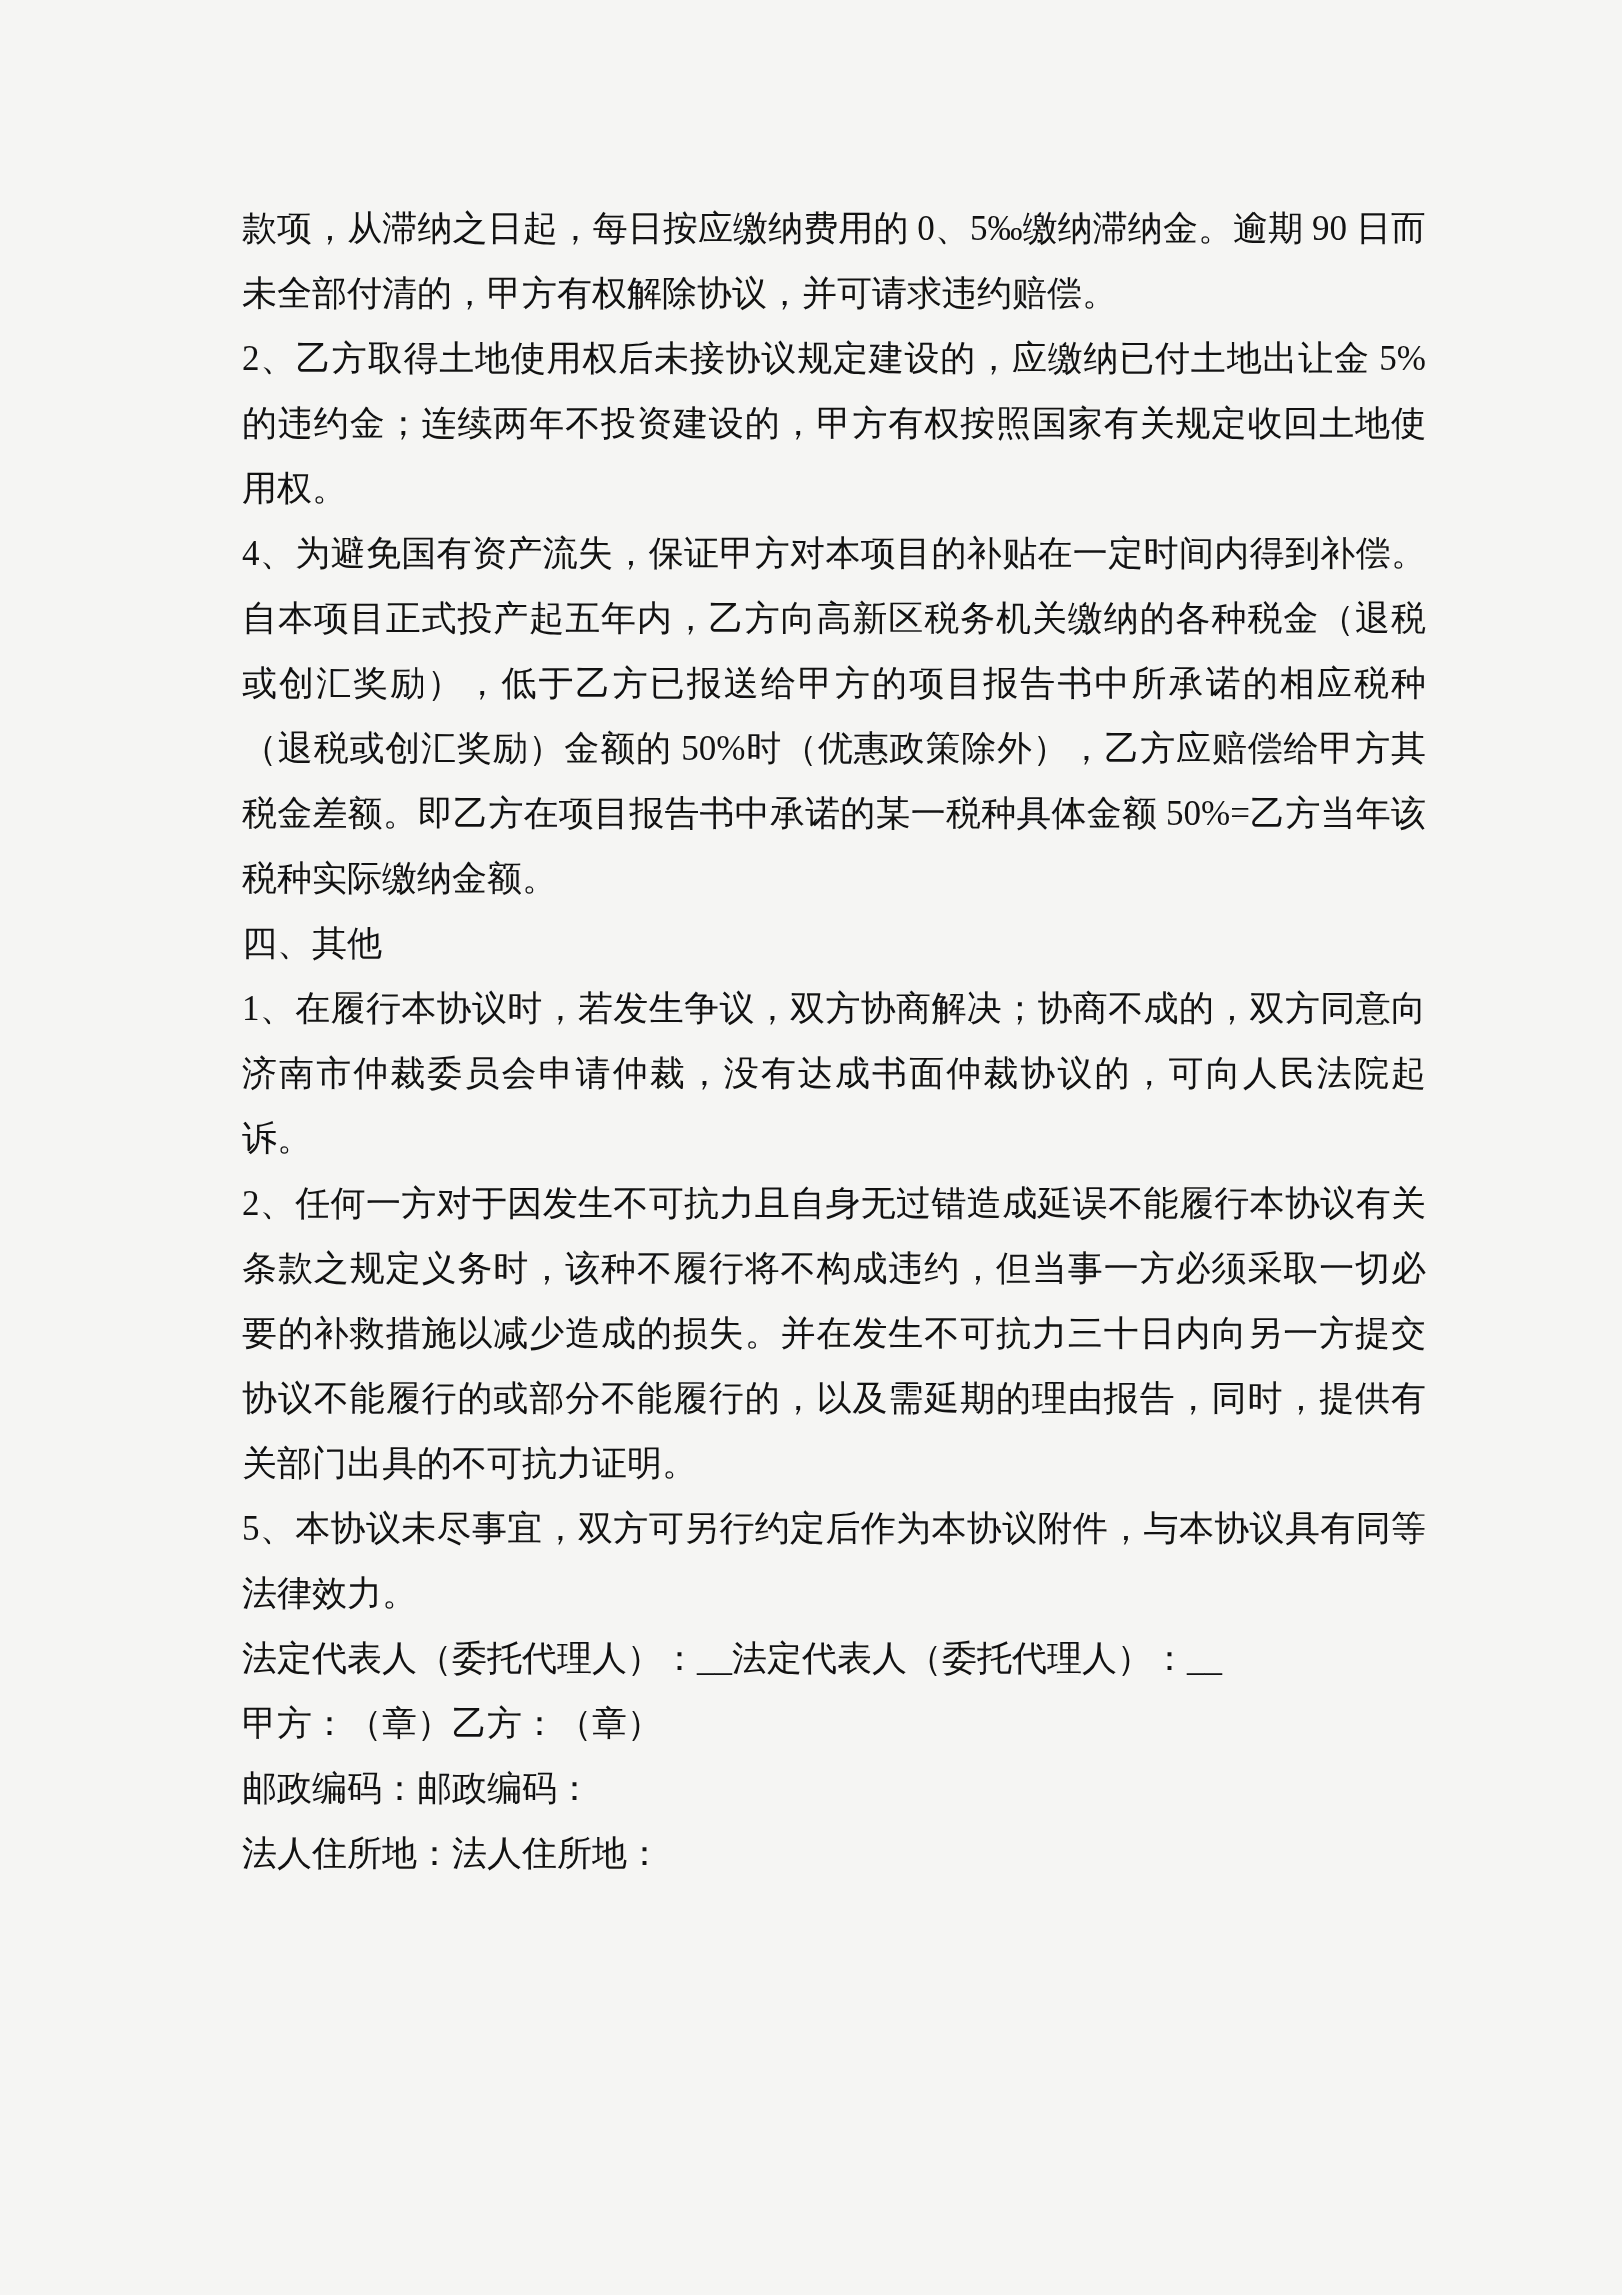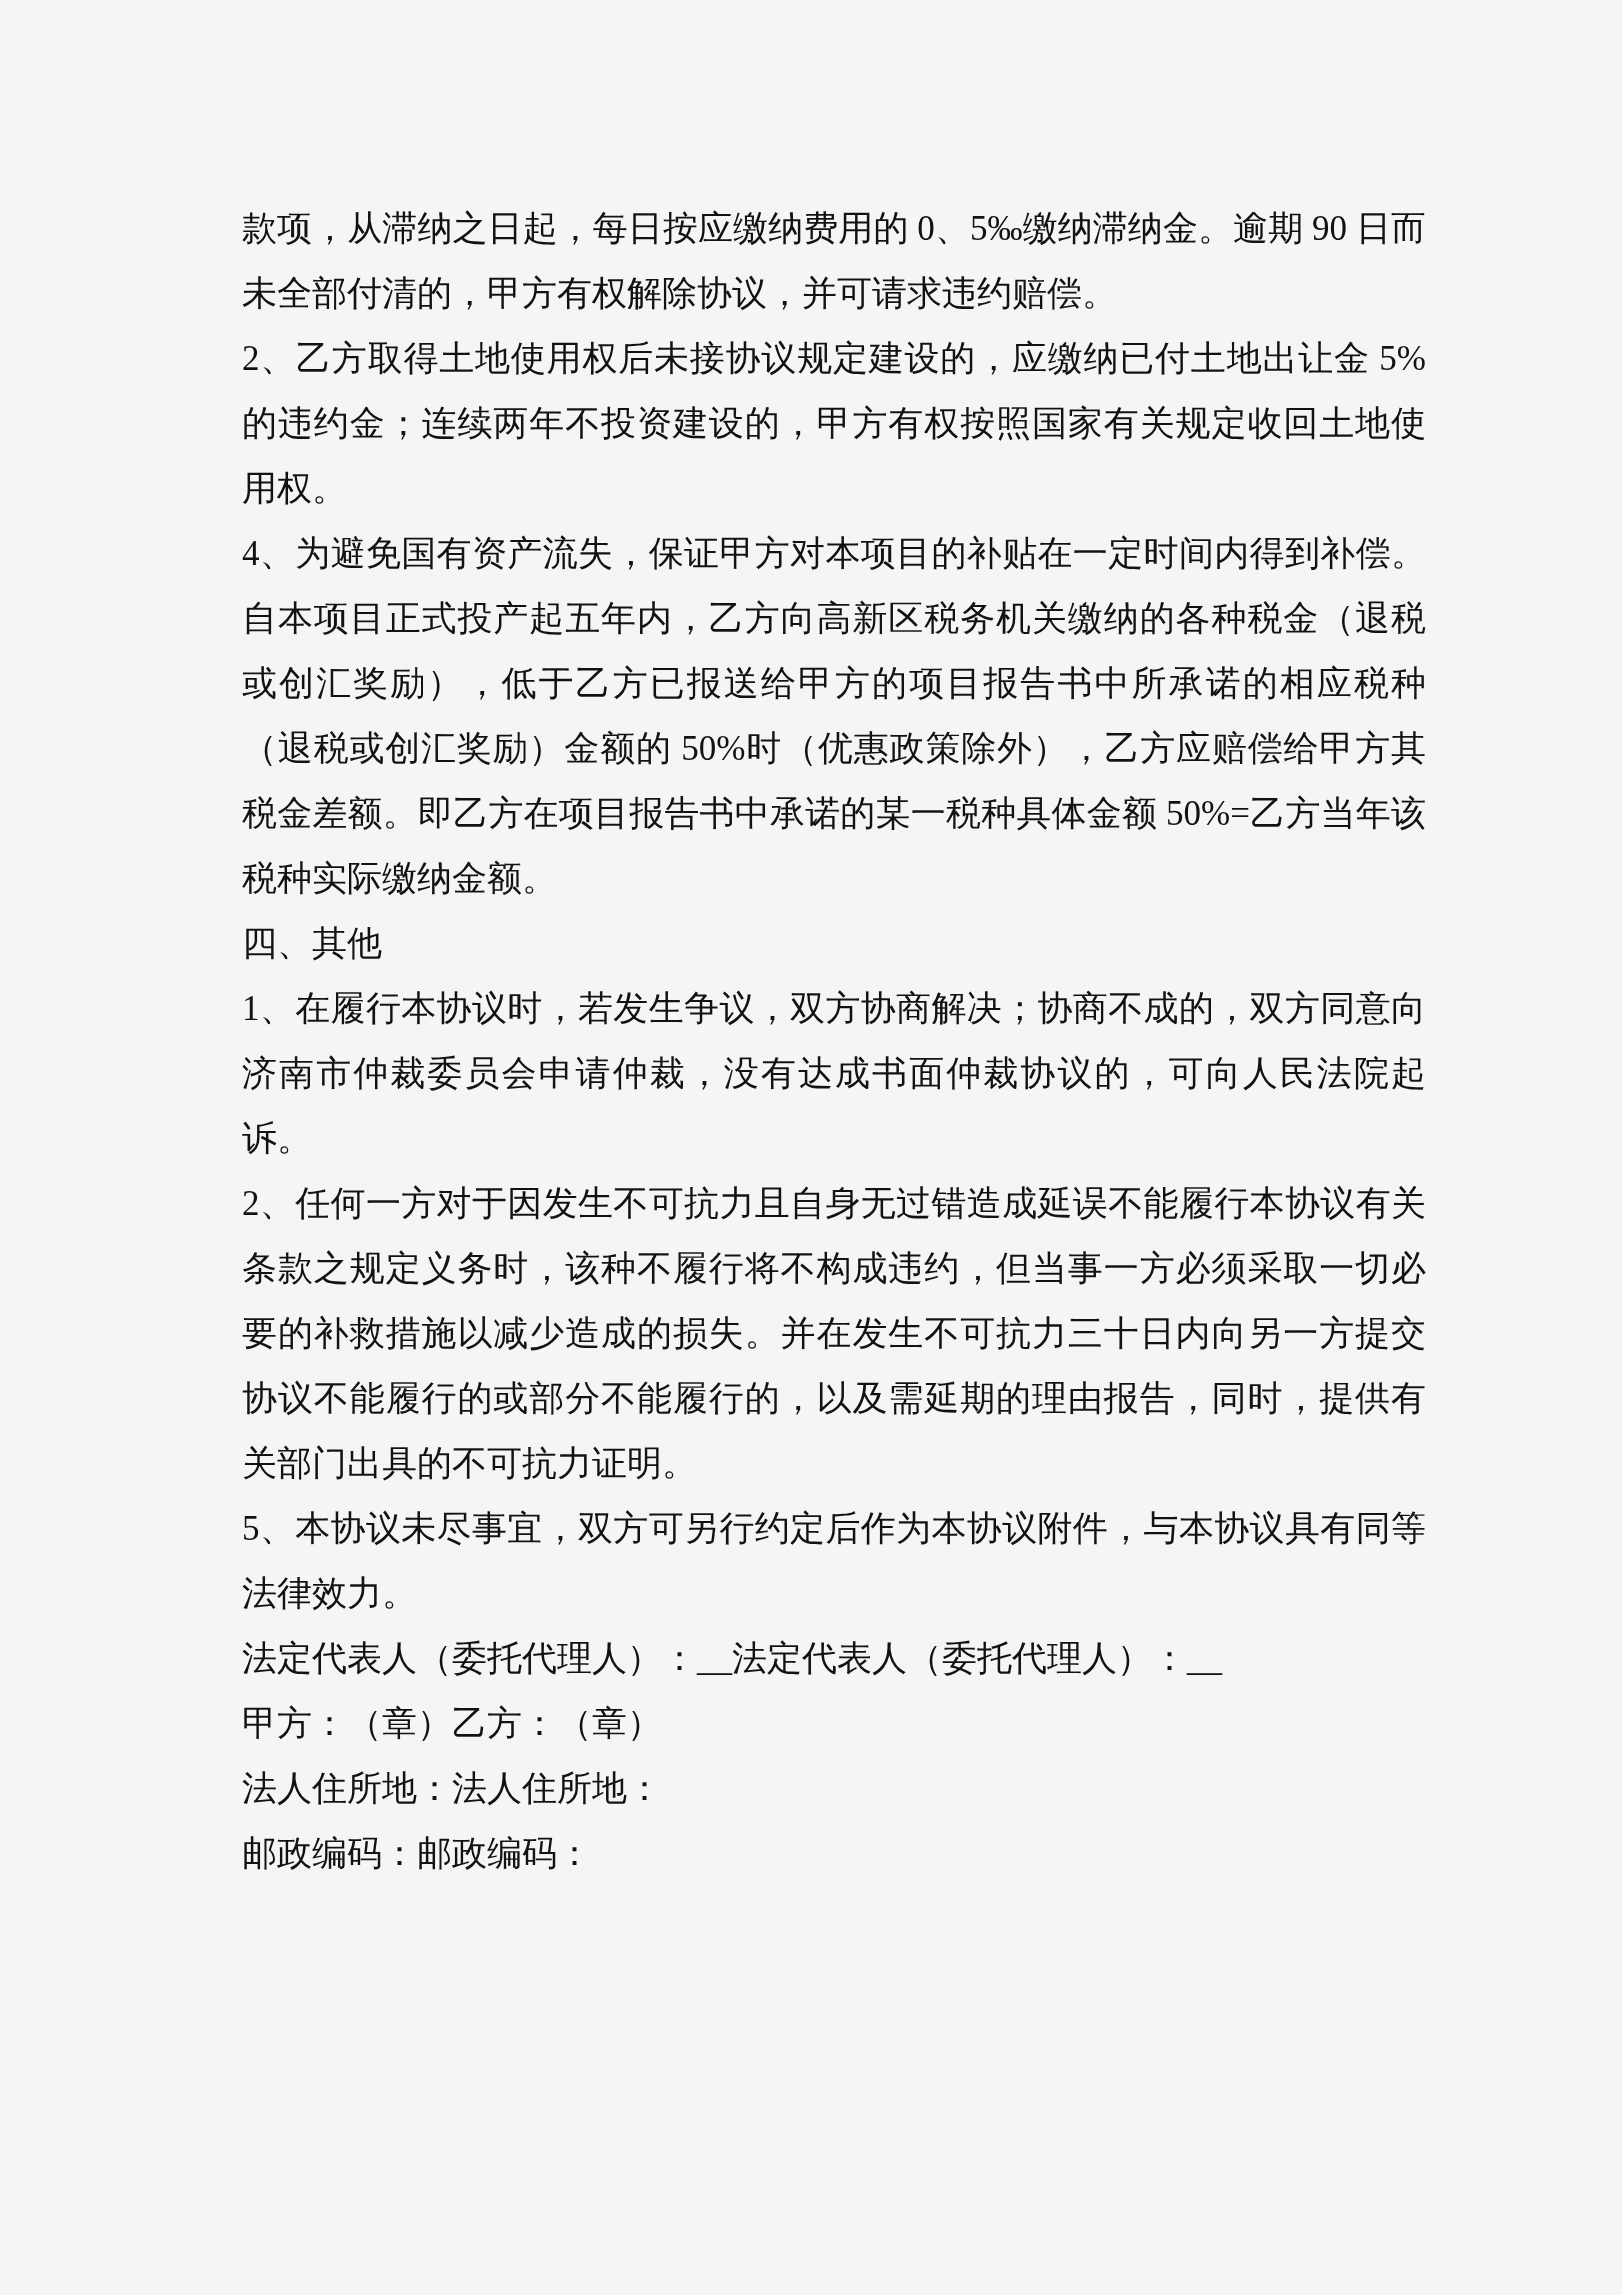--- a/index.html
+++ b/index.html
@@ -48,17 +48,17 @@
   <div class="doc">
     <p>款项，从滞纳之日起，每日按应缴纳费用的 0、5‰缴纳滞纳金。逾期 90 日而未全部付清的，甲方有权解除协议，并可请求违约赔偿。</p>
     <p>2、乙方取得土地使用权后未接协议规定建设的，应缴纳已付土地出让金 5%的违约金；连续两年不投资建设的，甲方有权按照国家有关规定收回土地使用权。</p>
     <p>4、为避免国有资产流失，保证甲方对本项目的补贴在一定时间内得到补偿。自本项目正式投产起五年内，乙方向高新区税务机关缴纳的各种税金（退税或创汇奖励），低于乙方已报送给甲方的项目报告书中所承诺的相应税种（退税或创汇奖励）金额的 50%时（优惠政策除外），乙方应赔偿给甲方其税金差额。即乙方在项目报告书中承诺的某一税种具体金额 50%=乙方当年该税种实际缴纳金额。</p>
     <p>四、其他</p>
     <p>1、在履行本协议时，若发生争议，双方协商解决；协商不成的，双方同意向济南市仲裁委员会申请仲裁，没有达成书面仲裁协议的，可向人民法院起诉。</p>
     <p>2、任何一方对于因发生不可抗力且自身无过错造成延误不能履行本协议有关条款之规定义务时，该种不履行将不构成违约，但当事一方必须采取一切必要的补救措施以减少造成的损失。并在发生不可抗力三十日内向另一方提交协议不能履行的或部分不能履行的，以及需延期的理由报告，同时，提供有关部门出具的不可抗力证明。</p>
     <p>5、本协议未尽事宜，双方可另行约定后作为本协议附件，与本协议具有同等法律效力。</p>
     <p>法定代表人（委托代理人）：__法定代表人（委托代理人）：__</p>
     <p>甲方：（章）乙方：（章）</p>
+    <p>邮政编码：邮政编码：</p>
     <p>法人住所地：法人住所地：</p>
-    <p>邮政编码：邮政编码：</p>
   </div>
 </div>
 
 
 </body></html>

